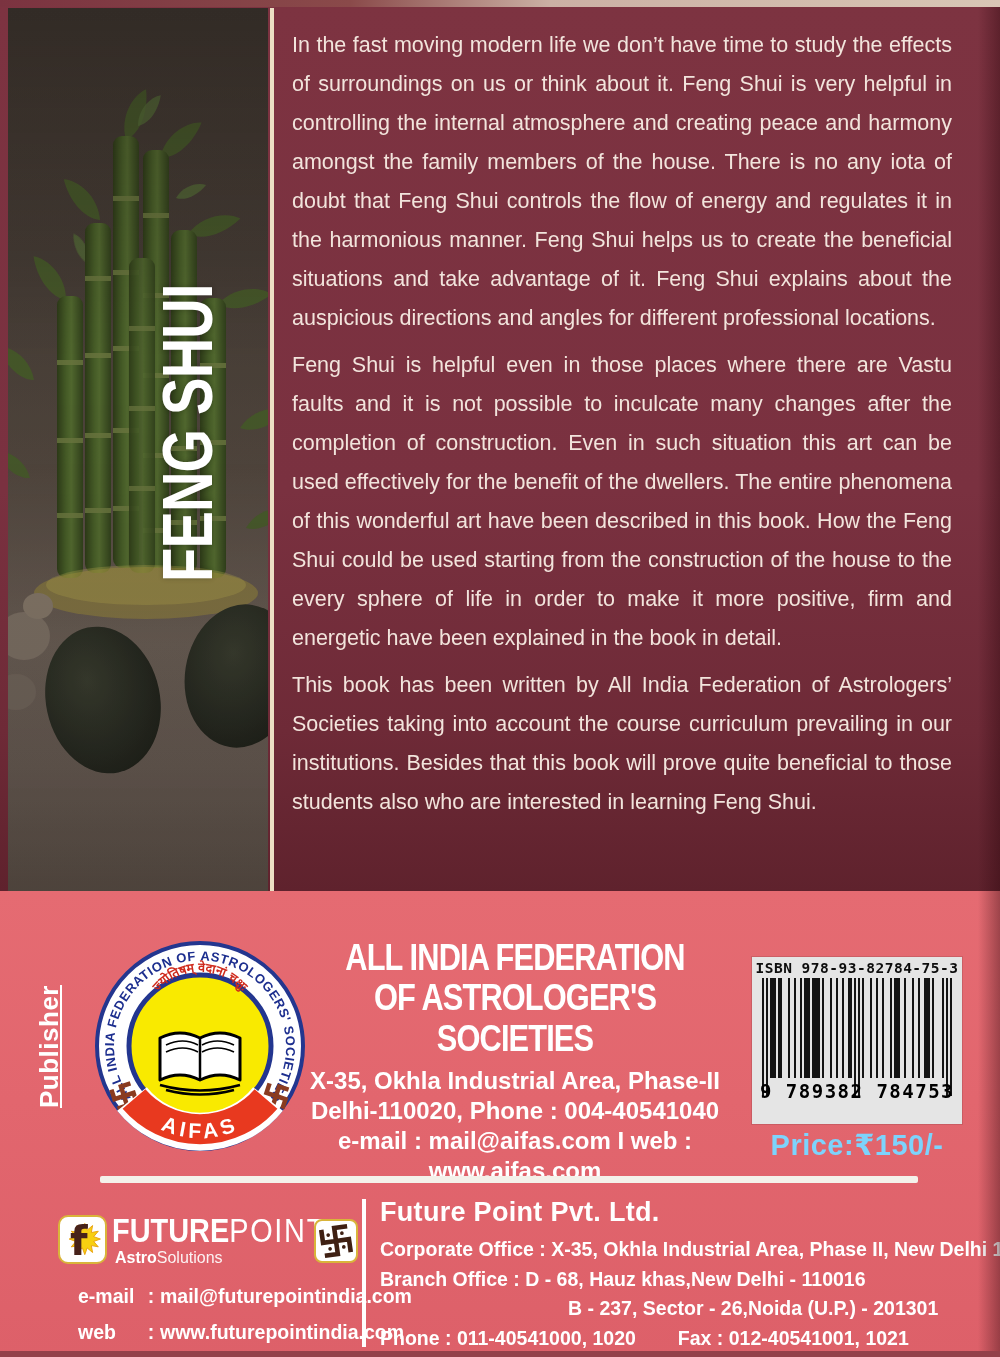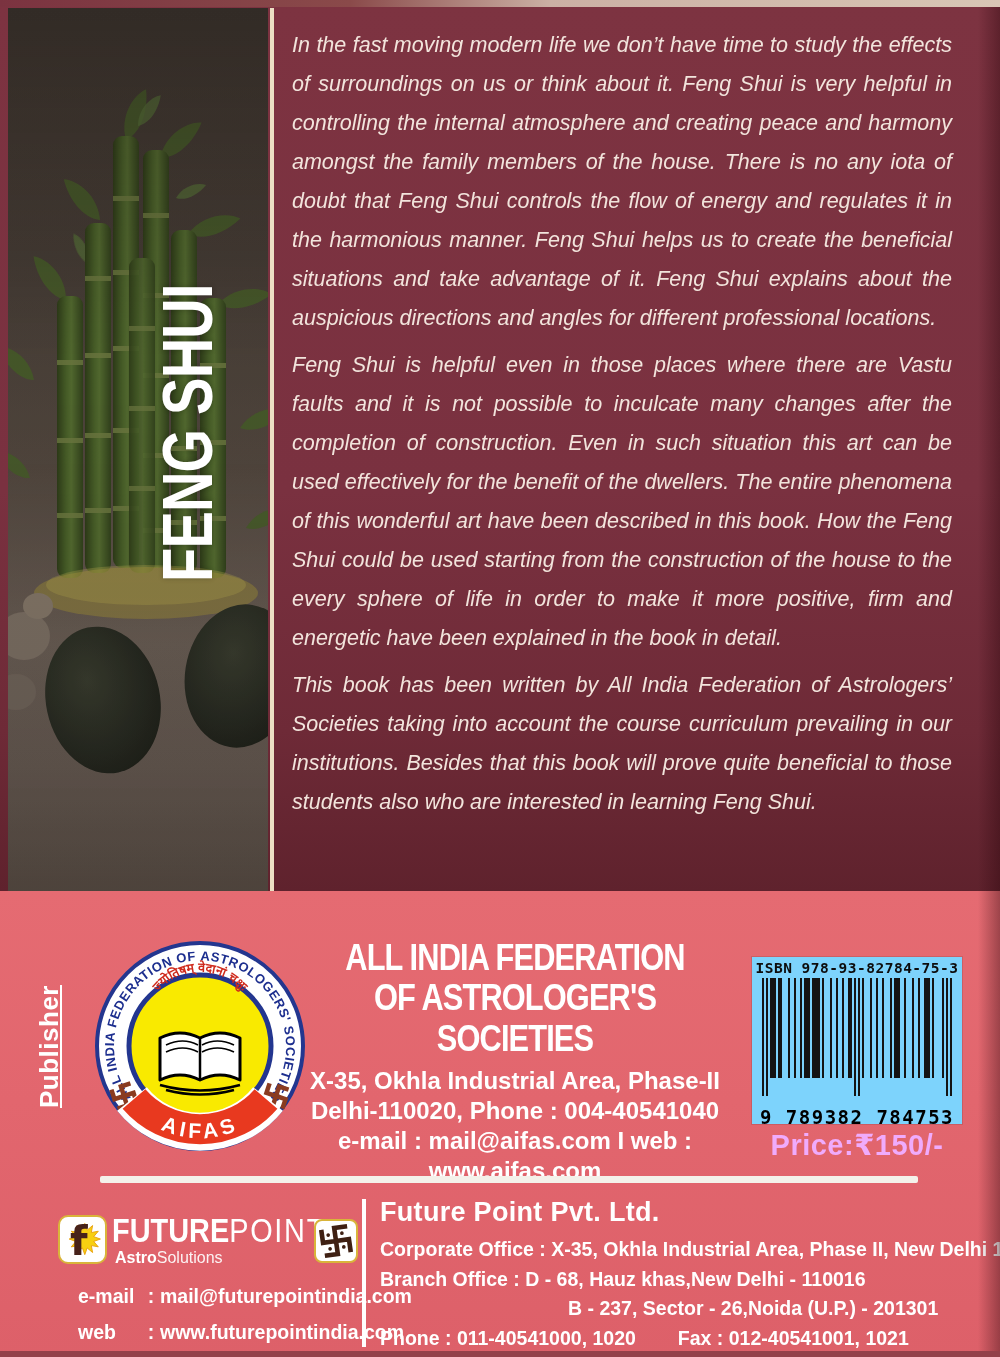--- a/index.html
+++ b/index.html
@@ -19,21 +19,21 @@
   .photo-panel { position:absolute; left:8px; top:8px; width:260px; height:883px; overflow:hidden;
     background:linear-gradient(180deg,#453e38 0%,#4b433c 28%,#5a5047 52%,#746960 72%,#6e635b 86%,#5e544c 100%); }
   .photo-divider { position:absolute; left:270px; top:8px; width:4px; height:883px; background:#ecdfc4; }
 
   .vertical-title { position:absolute; left:148px; top:582px; z-index:3;
     transform-origin:0 0; transform:rotate(-90deg) scaleX(0.80);
     font-size:70px; font-weight:bold; color:#ffffff; letter-spacing:-1px; white-space:nowrap;
     text-shadow:0 0 6px rgba(0,0,0,.25); }
 
   
-  .blurb { position:absolute; left:292px; top:26px; width:660px;font-style:italic; }
+  .blurb { position:absolute; left:292px; top:26px; width:660px; }
   .blurb p { margin:0 0 8px 0; font-size:21.5px; line-height:39px; text-align:justify;
     color:#f2e4dc; font-weight:normal; }
 
   
   .bottom-section { position:absolute; left:0; top:891px; width:1000px; height:466px;
     background:linear-gradient(180deg,#e56b72 0%,#e2666e 45%,#dd6069 100%); }
 
   .publisher-label { position:absolute; left:34px; top:1108px; transform-origin:0 0;
     transform:rotate(-90deg); font-size:26px; font-weight:bold; color:#fff;
     text-decoration:underline; letter-spacing:.5px; }
@@ -41,29 +41,29 @@
   .aifas-logo { position:absolute; left:92px; top:938px; width:216px; height:216px; }
 
   .pub-block { position:absolute; left:305px; top:938px; width:420px; text-align:center; color:#fff; }
   .pub-name { font-size:35px; font-weight:bold; line-height:40px; letter-spacing:-1px;
     transform:scale(0.88,1.04); }
   .pub-addr { font-size:24px; font-weight:bold; line-height:30px; }
   .pub-addr.first { margin-top:8px; }
 
   
   .barcode-box { position:absolute; left:752px; top:957px; width:210px; height:167px;
-    background:#7dd3fc; box-shadow:0 0 0 1px rgba(0,0,0,.10); }
+    background:#e5e5e5; box-shadow:0 0 0 1px rgba(0,0,0,.10); }
   .isbn-label { font-family:"DejaVu Sans Mono","Liberation Mono",monospace; font-size:14.5px;
     font-weight:bold; letter-spacing:.5px; text-align:center; color:#0d0d0d; padding-top:3px; }
   .barcode-svg { position:absolute; left:6px; top:21px; }
-  .barcode-digits { position:absolute; left:0; top:149px; width:210px; text-align:center;
+  .barcode-digits { position:absolute; left:0; top:123px; width:210px; text-align:center;
     font-family:"DejaVu Sans Mono","Liberation Mono",monospace; font-size:19px; font-weight:bold;
     letter-spacing:1.5px; color:#000; }
   .price { position:absolute; left:752px; top:1128px; width:210px; text-align:center;
-    font-size:29px; font-weight:bold; color:#f0abfc; letter-spacing:.5px; }
+    font-size:29px; font-weight:bold; color:#7dd3fc; letter-spacing:.5px; }
 
   .separator-line { position:absolute; left:100px; top:1176px; width:818px; height:7px;
     background:#f4f1ea; border-radius:2px; }
 
   
   .fp-ficon { position:absolute; left:58px; top:1215px; width:49px; height:49px;
     background:#fff; border:2px solid #d9b43a; border-radius:10px; box-sizing:border-box; }
   .fp-brand { position:absolute; left:112px; top:1211px; white-space:nowrap; color:#fff;
     font-size:34px; transform-origin:0 50%; transform:scaleX(0.85); }
   .fp-brand .b1 { font-weight:bold; letter-spacing:0; }

